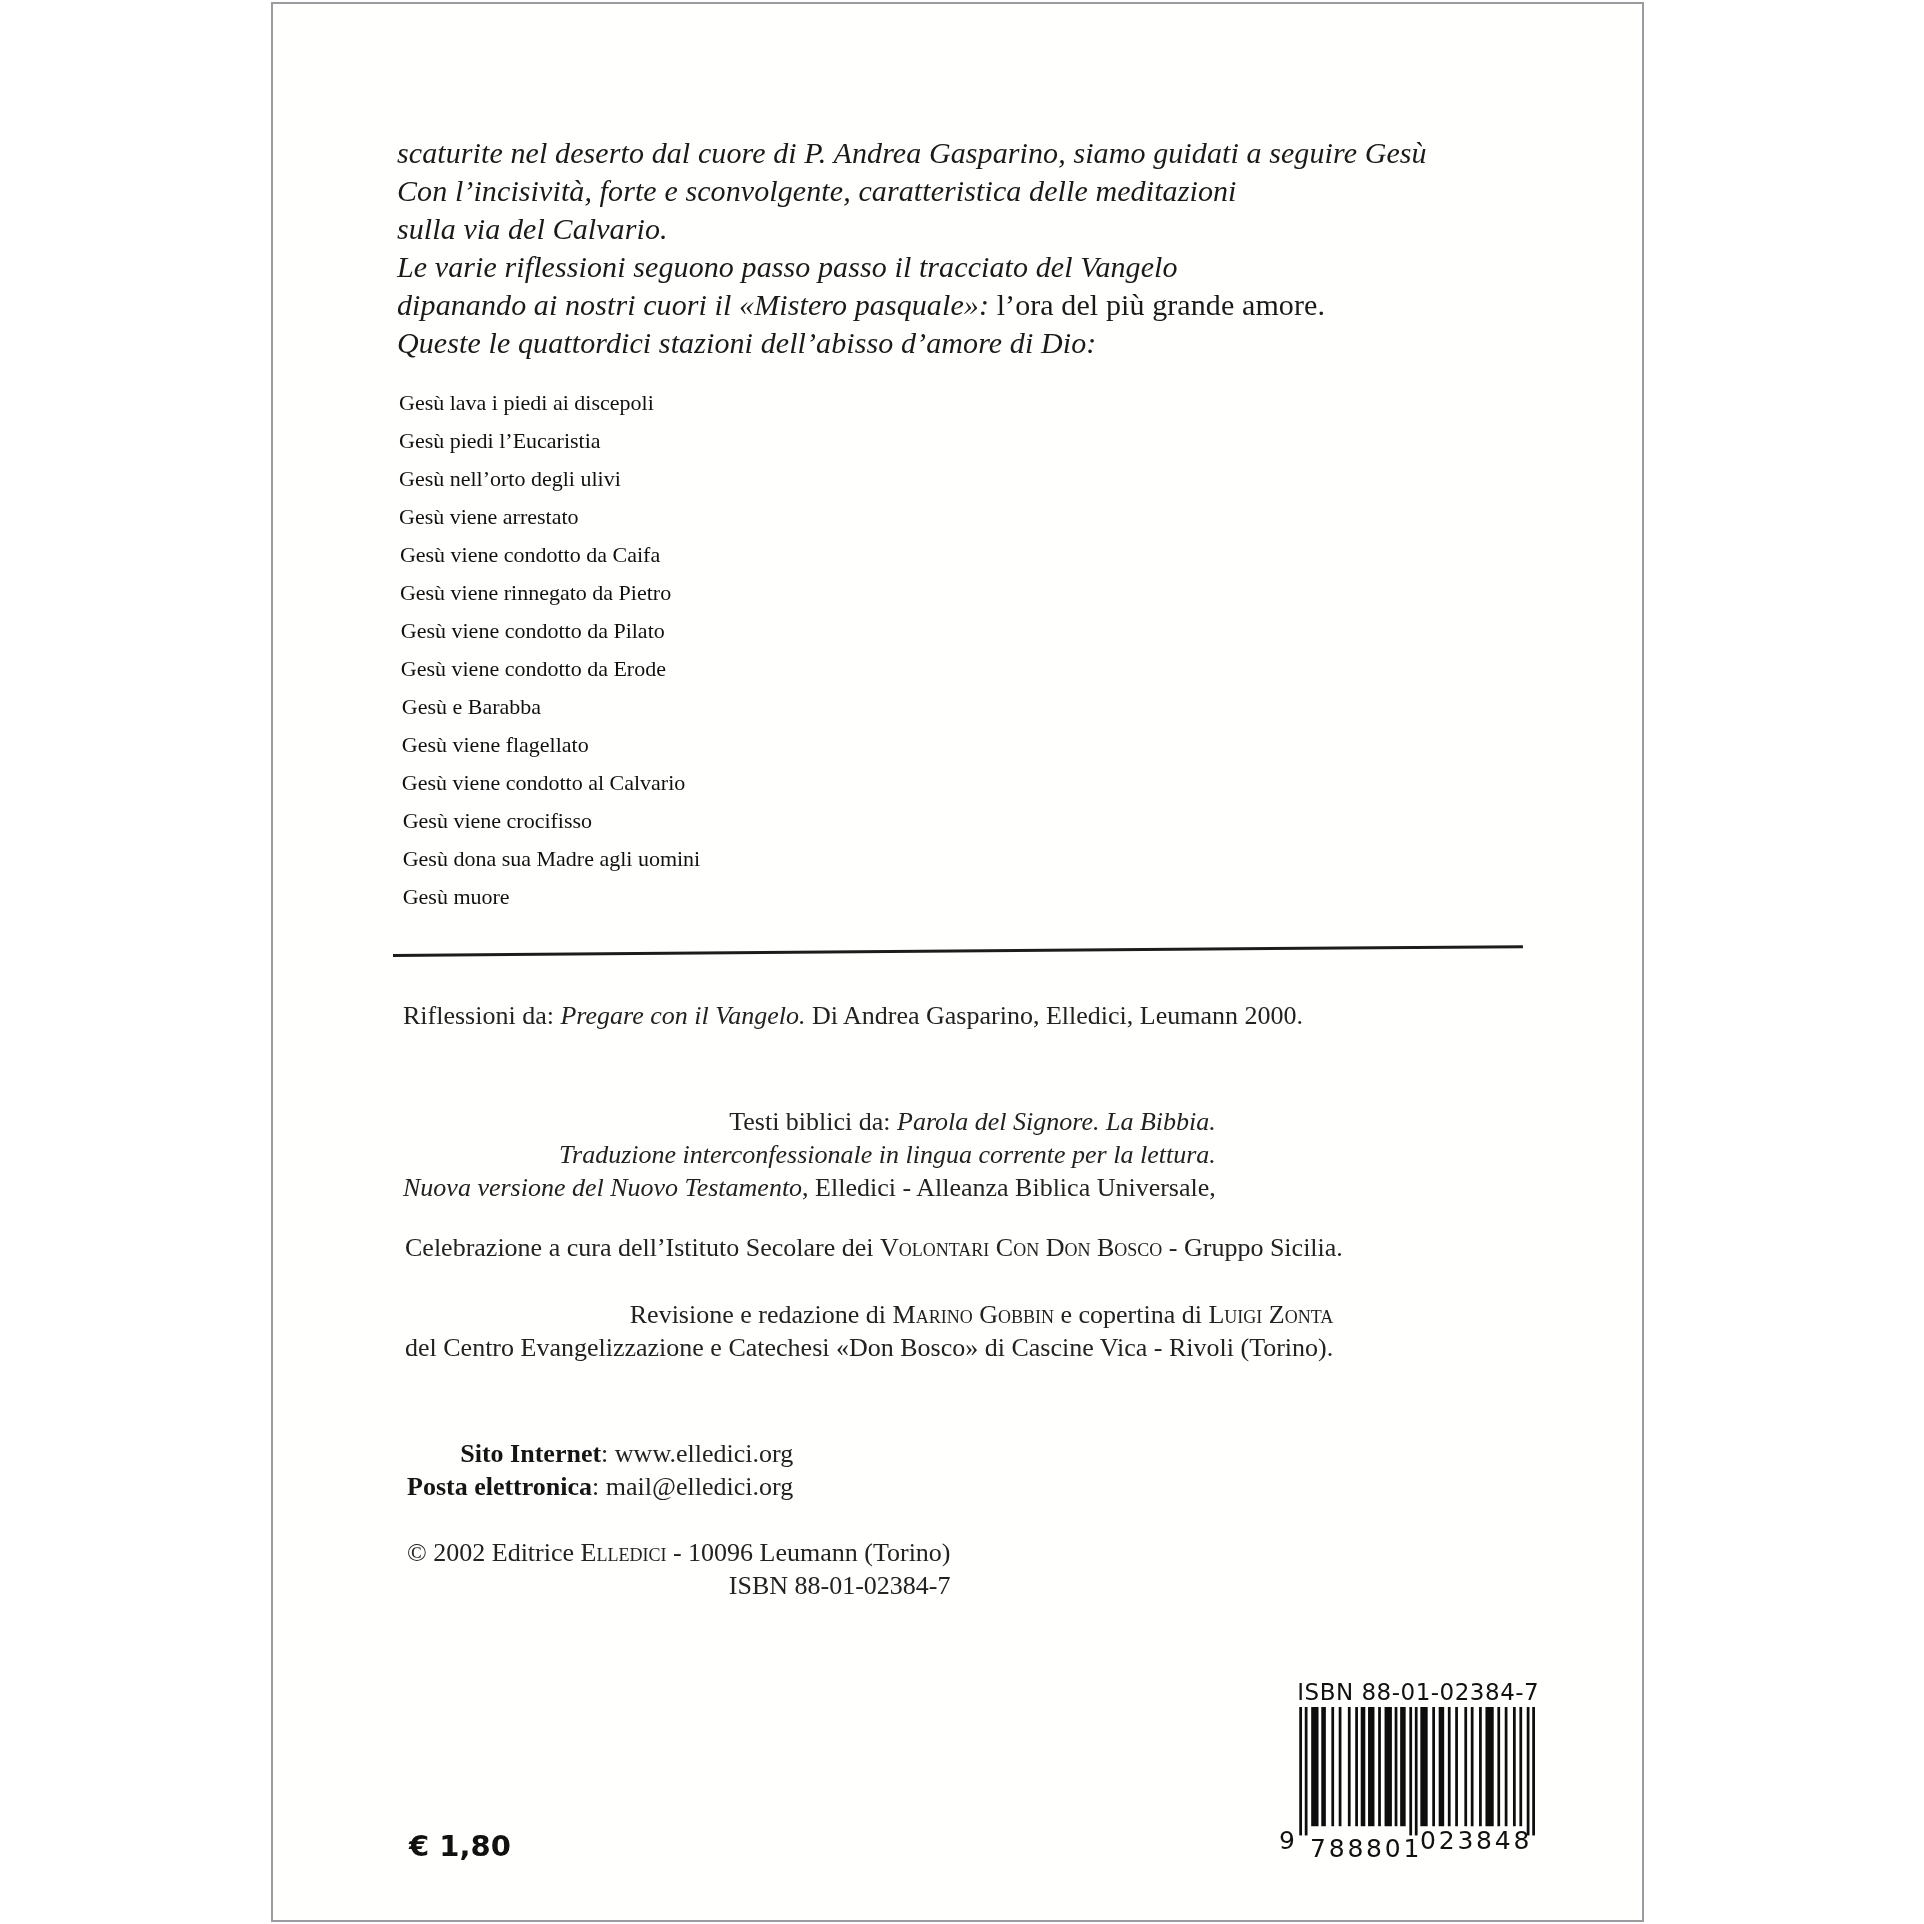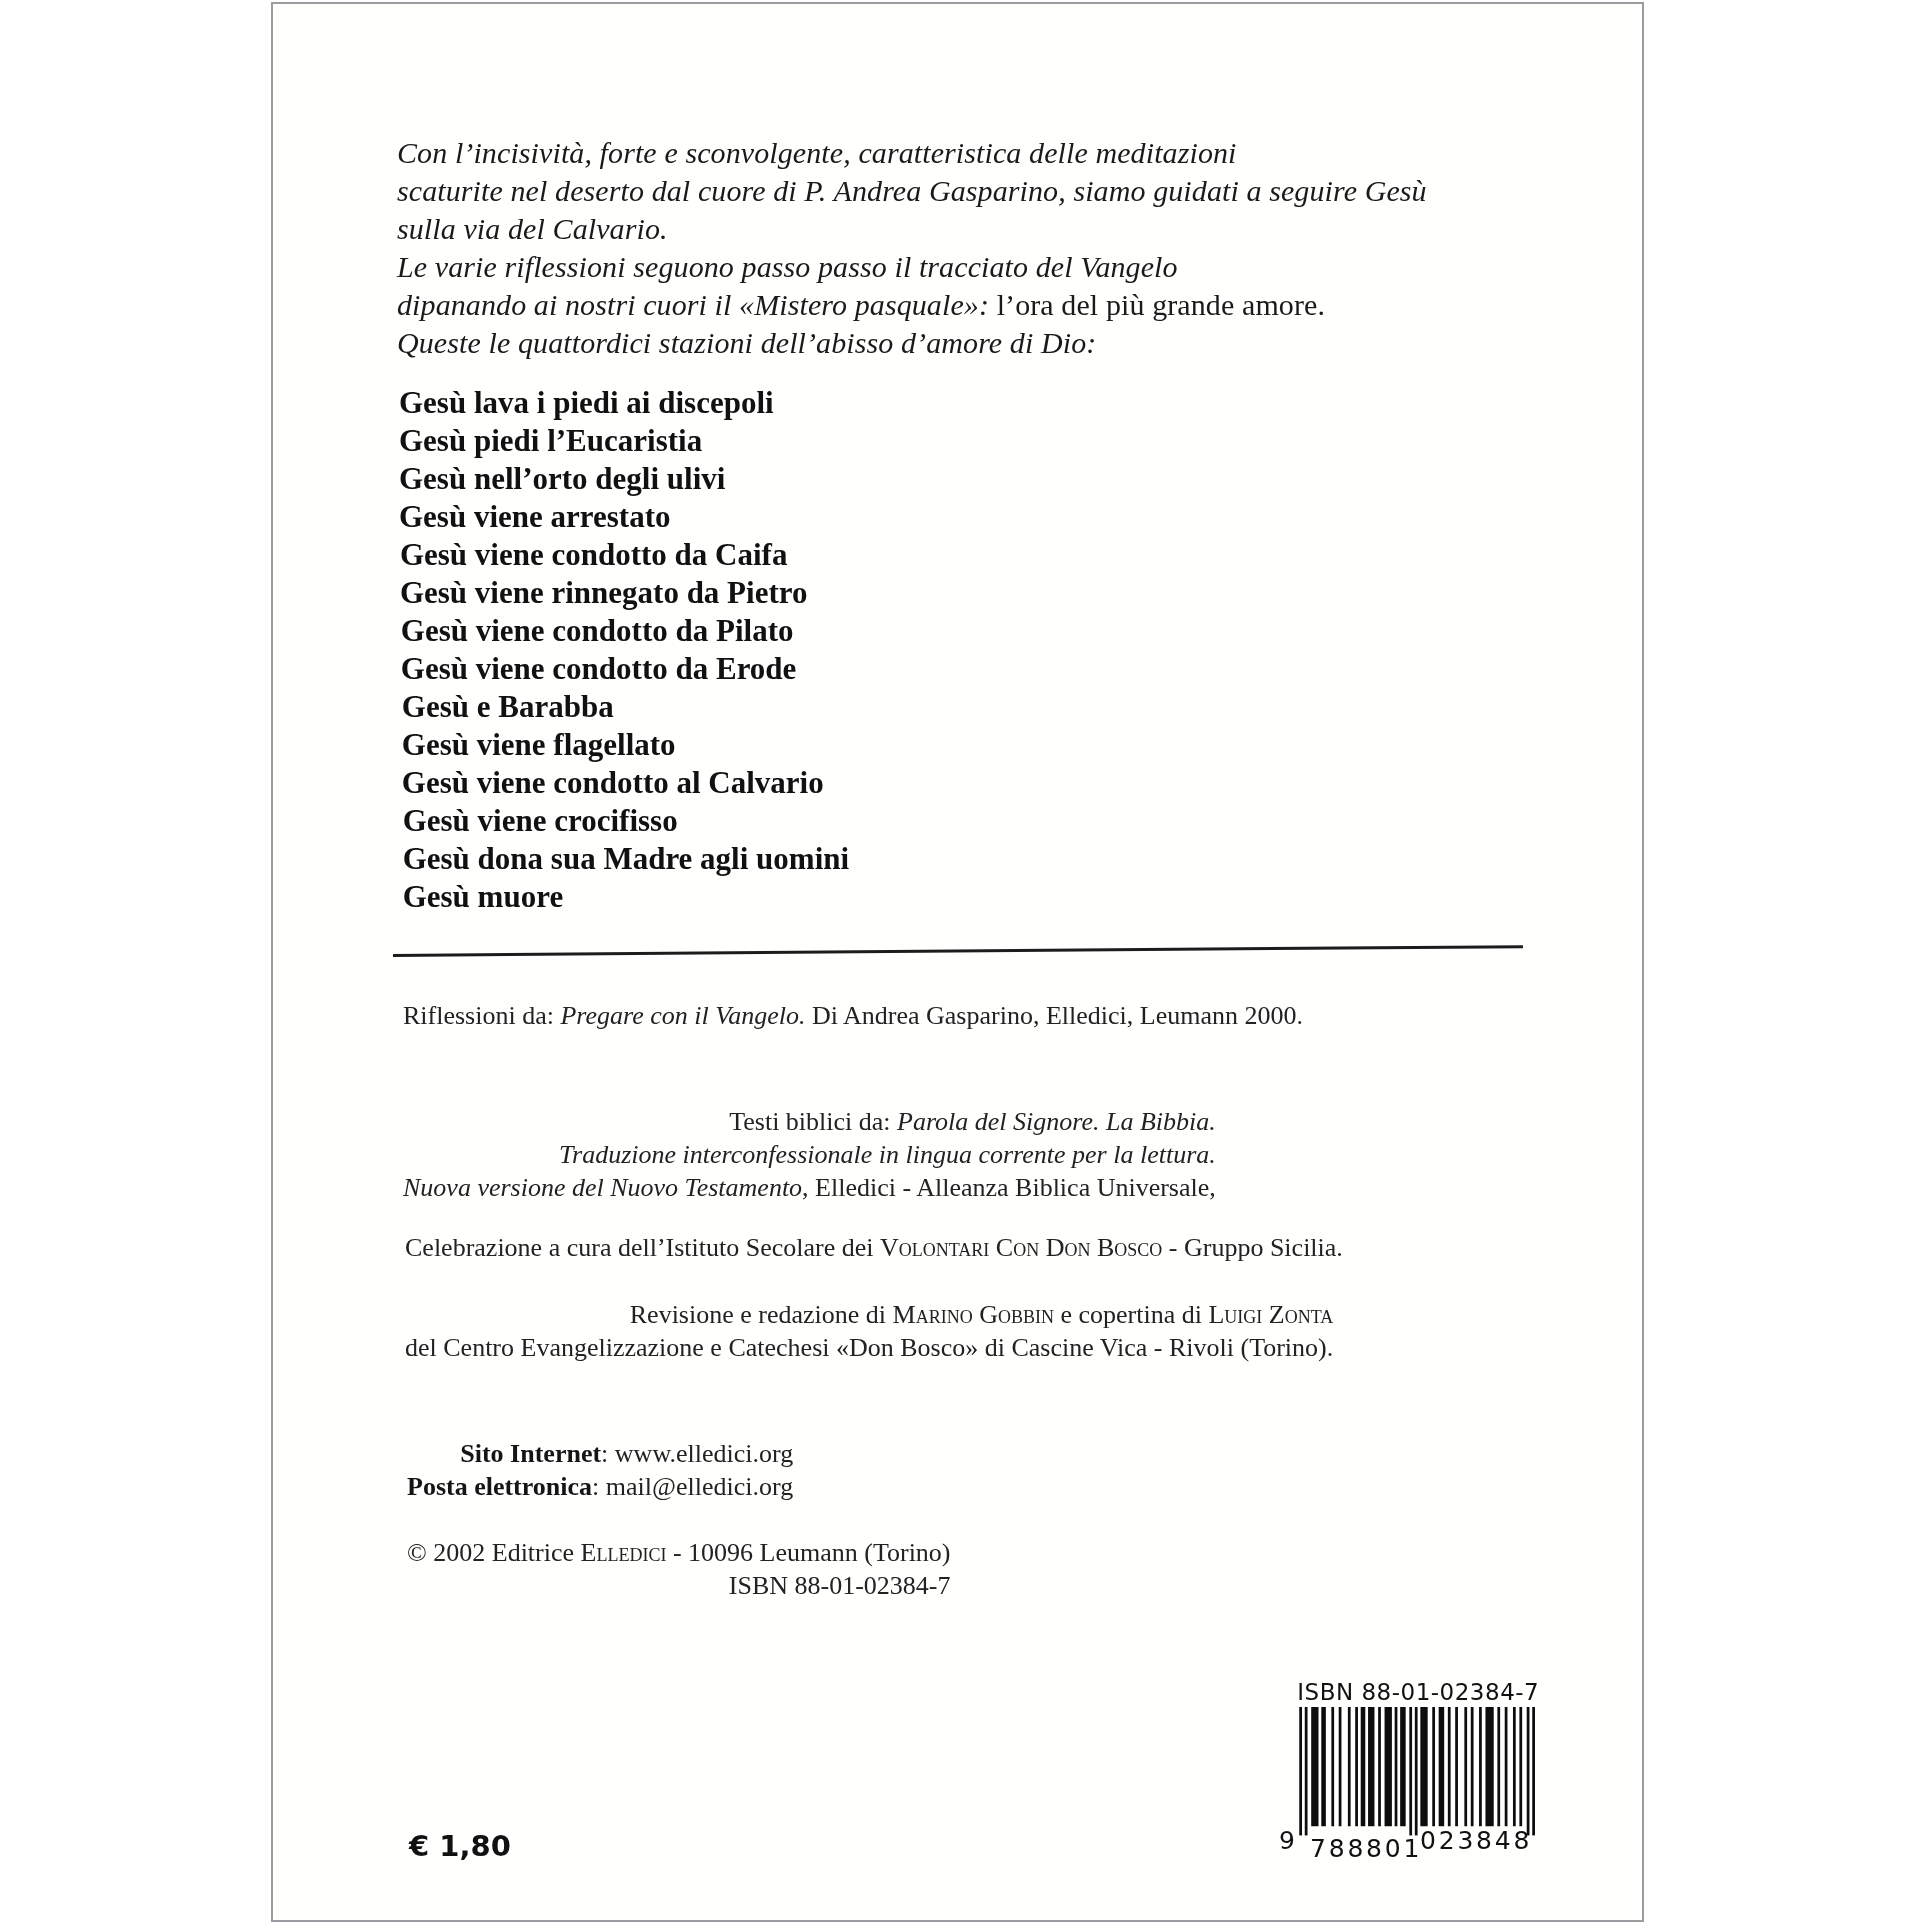--- a/index.html
+++ b/index.html
@@ -37,22 +37,22 @@
     letter-spacing: 0.1px;
   }
   .intro .line { display: block; white-space: nowrap; }
   .intro .roman { font-style: normal; font-family: Liberation Serif, serif; }
 
   
   .stations {
     position: absolute;
     left: 399px;
     top: 384px;
-    font-weight: bold;
-    font-size: 31px;
+    font-weight: normal;
+    font-size: 22px;
     line-height: 38px;
     color: #111111;
     margin: 0;
     padding: 0;
     list-style: none;
   }
   .stations li { white-space: nowrap; }
 
   
   .separator {
@@ -122,22 +122,22 @@
     color: #111;
     white-space: nowrap;
   }
 </style>
 </head>
 <body>
 
 <div class="page"></div>
 
 <div class="intro">
+  <span class="line"><span>scaturite nel deserto dal cuore di P. Andrea Gasparino, siamo guidati a seguire Gesù</span></span>
   <span class="line"><span>Con l’incisività, forte e sconvolgente, caratteristica delle meditazioni</span></span>
-  <span class="line"><span>scaturite nel deserto dal cuore di P. Andrea Gasparino, siamo guidati a seguire Gesù</span></span>
   <span class="line"><span>sulla via del Calvario.</span></span>
   <span class="line"><span>Le varie riflessioni seguono passo passo il tracciato del Vangelo</span></span>
   <span class="line"><span>dipanando ai nostri cuori il «Mistero pasquale»: </span><span class="roman">l’ora del più grande amore.</span></span>
   <span class="line"><span>Queste le quattordici stazioni dell’abisso d’amore di Dio:</span></span>
 </div>
 
 <ul class="stations">
   <li>Gesù lava i piedi ai discepoli</li>
   <li>Gesù piedi l’Eucaristia</li>
   <li>Gesù nell’orto degli ulivi</li>

